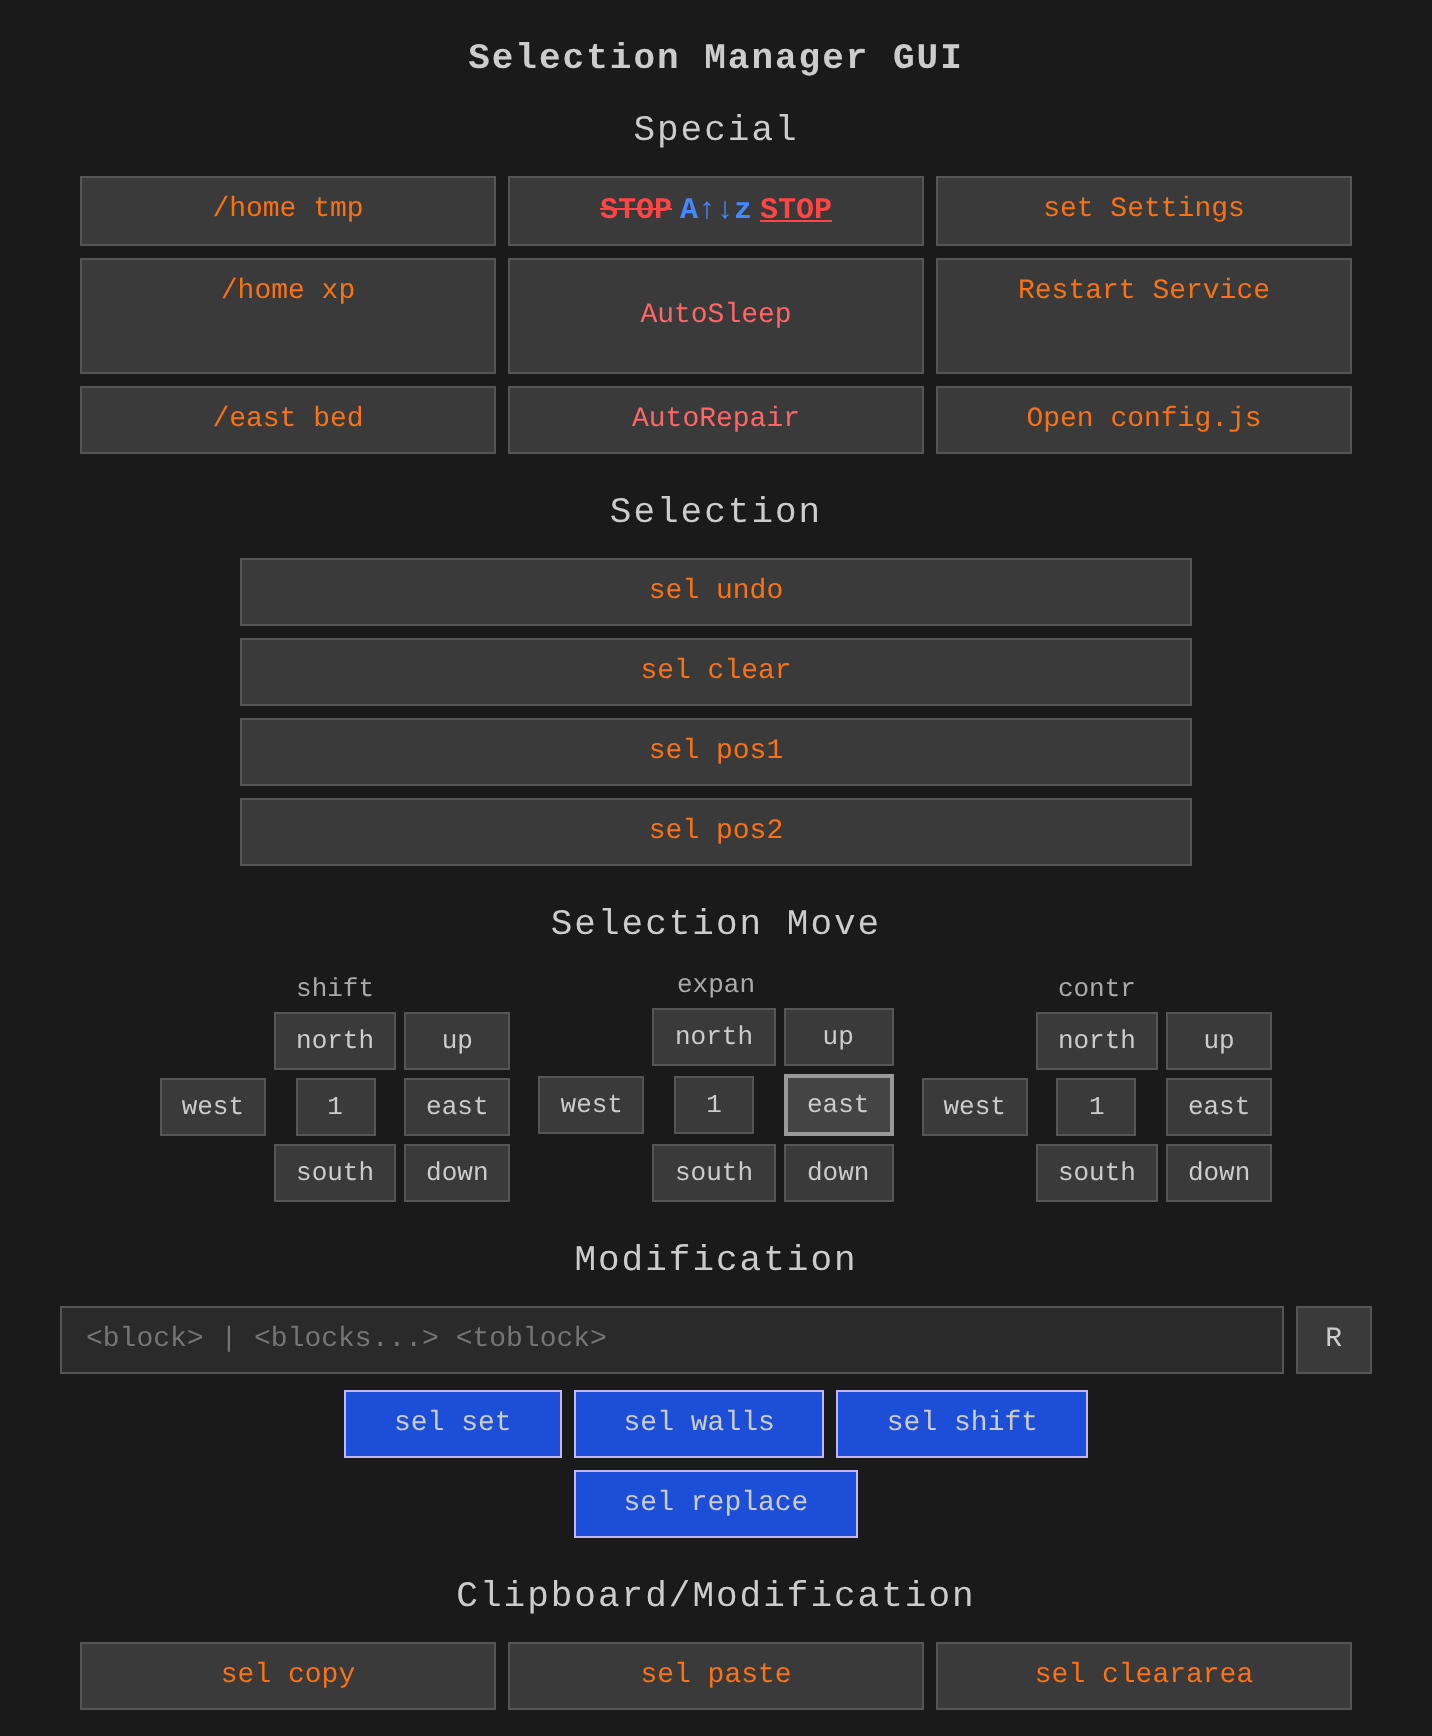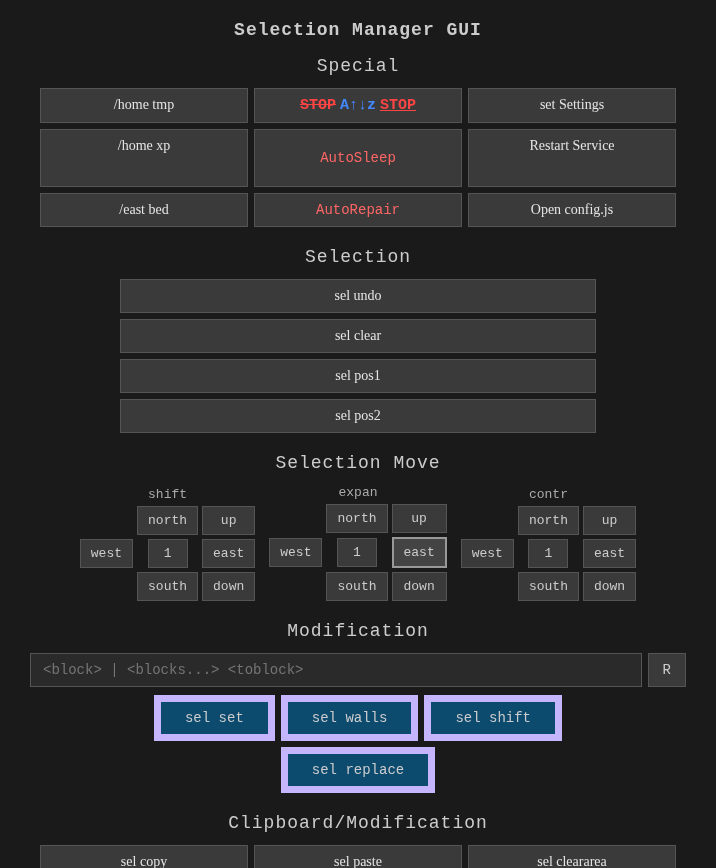--- a/index.html
+++ b/index.html
@@ -20,24 +20,24 @@
       margin-bottom: 12px;
       letter-spacing: 1px;
     }
 
     .section {
       margin-bottom: 20px;
     }
 
     .btn {
       background-color: #3a3a3a;
-      color: #e5e5e5;
+      color: #f97316;
       border: 1px solid #555555;
       padding: 8px 14px;
-      font-family: Liberation Serif, serif;
+      font-family: Liberation Mono, monospace;
       font-size: 14px;
       cursor: pointer;
       text-align: center;
       display: inline-block;
     }
 
     
     .special-grid {
       display: grid;
       grid-template-columns: 1fr 1fr 1fr;
@@ -180,23 +180,23 @@
     .mod-buttons-row {
       display: flex;
       gap: 6px;
       justify-content: center;
       flex-wrap: wrap;
       padding: 0 10px;
       margin-bottom: 6px;
     }
 
     .mod-btn {
-      background-color: #0c4a6e;
-      color: #cccccc;
-      border: 7px solid #c4b5fd;
+      background-color: #1d4ed8;
+      color: #cccccc;
+      border: 1px solid #c4b5fd;
       padding: 8px 24px;
       font-family: 'Courier New', Courier, monospace;
       font-size: 14px;
       cursor: pointer;
     }
 
     
     .clipboard-grid {
       display: grid;
       grid-template-columns: 1fr 1fr 1fr;

